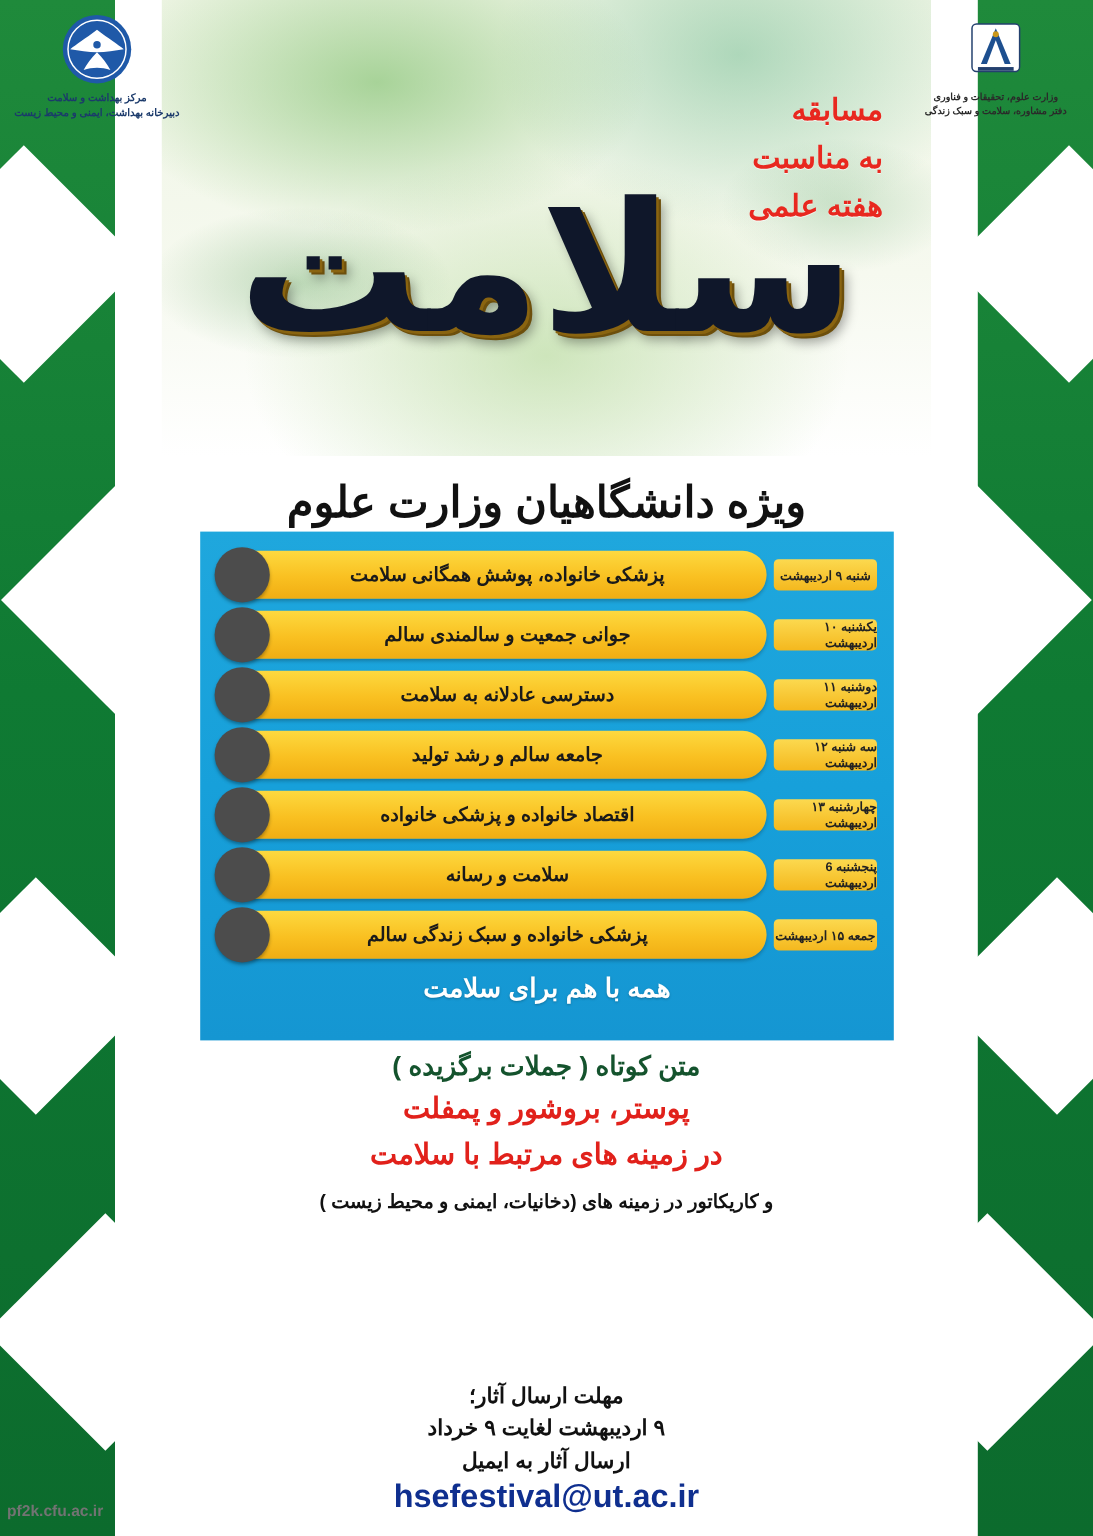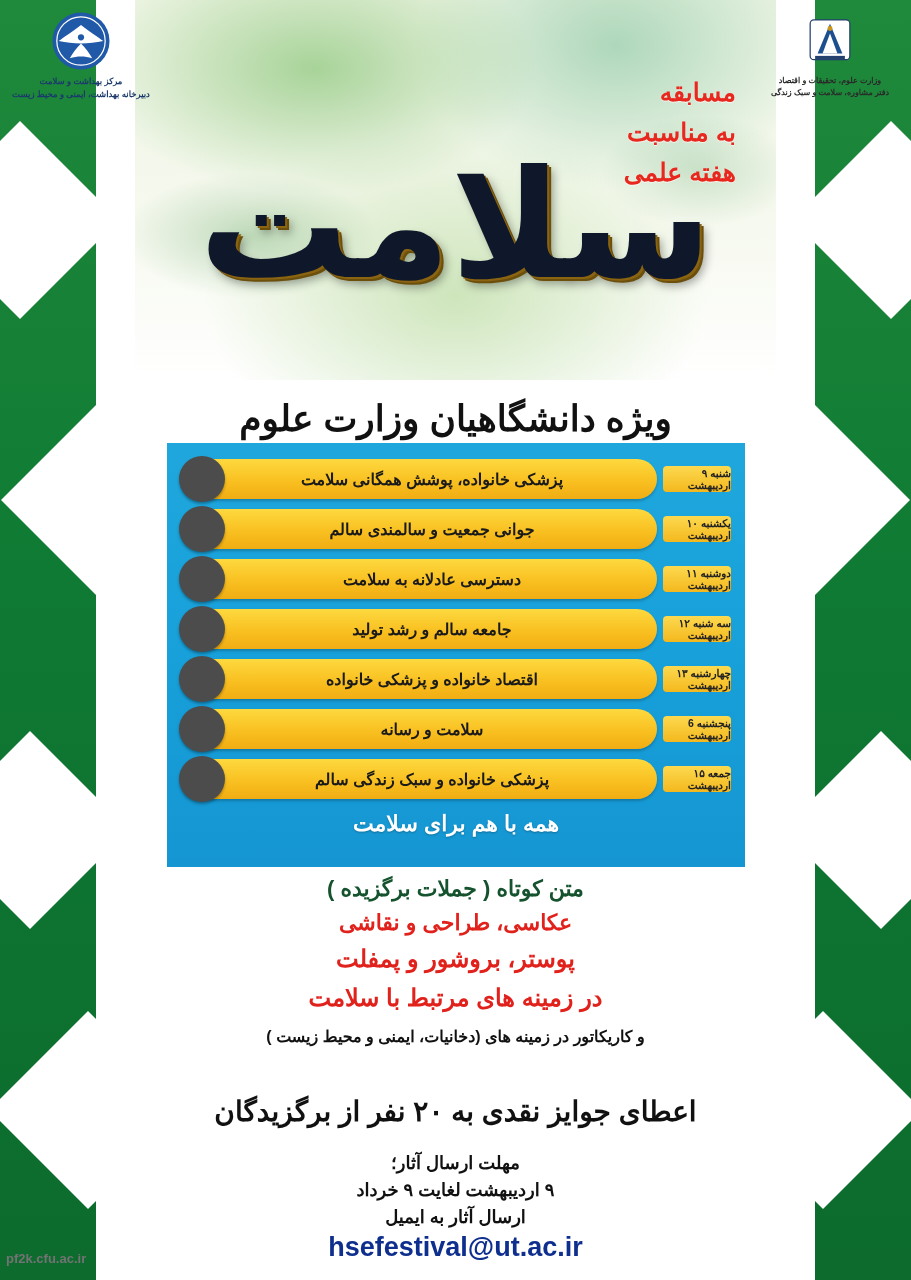--- a/index.html
+++ b/index.html
@@ -173,21 +173,21 @@
   }
   .row {
     position: relative;
     height: 48px;
     margin-bottom: 2px;
     display: flex;
     align-items: center;
     direction: rtl;
   }
   .row-date {
-    width: 68px;
+    width: 86px;
     height: 26px;
     background: linear-gradient(180deg,#fcd94f 0%, #f4b81e 100%);
     border-radius: 4px;
     color: #222;
     font-size: 10.5px;
     font-weight: bold;
     display: flex;
     align-items: center;
     justify-content: center;
     flex: 0 0 auto;
@@ -338,21 +338,21 @@
   </div>
 
   <div class="logo-block logo-right">
     <svg class="logo-mark" viewBox="0 0 100 100">
       <rect x="18" y="16" width="64" height="64" rx="6" fill="#ffffff" stroke="#23406e" stroke-width="2"></rect>
       <path d="M30 70 L50 22 L70 70 Z" fill="#1d4f8f"></path>
       <path d="M38 70 L50 38 L62 70 Z" fill="#ffffff"></path>
       <rect x="26" y="74" width="48" height="5" fill="#23406e"></rect>
       <circle cx="50" cy="30" r="4" fill="#c9971a"></circle>
     </svg>
-    <div class="logo-caption">وزارت علوم، تحقیقات و اقتصاد</div>
+    <div class="logo-caption">وزارت علوم، تحقیقات و فناوری</div>
     <div class="logo-caption">دفتر مشاوره، سلامت و سبک زندگی</div>
   </div>
 
   <div class="subtitle">ویژه دانشگاهیان وزارت علوم</div>
 
   <div class="schedule">
 
     <div class="row">
       <div class="row-date">شنبه ۹ اردیبهشت</div>
       <div class="row-bar">
@@ -407,27 +407,25 @@
         <span>پزشکی خانواده و سبک زندگی سالم</span>
         <div class="row-bullet"></div>
       </div>
     </div>
 
     <div class="schedule-footer">همه با هم برای سلامت</div>
   </div>
 
   <div class="body-lines">
     <div class="l1">متن کوتاه ( جملات برگزیده )</div>
-    <div class="l2">عکاسی، طراحی و نقاشی</div>
     <div class="l3">پوستر، بروشور و پمفلت</div>
     <div class="l4">در زمینه های  مرتبط با سلامت</div>
     <div class="l5">و کاریکاتور در زمینه های  (دخانیات، ایمنی و محیط زیست )</div>
   </div>
 
-  <div class="prize">اعطای جوایز نقدی به ۲۰ نفر از برگزیدگان</div>
 
   <div class="deadline">
     <div>مهلت ارسال آثار؛</div>
     <div>۹ اردیبهشت لغایت ۹ خرداد</div>
     <div>ارسال آثار به ایمیل</div>
   </div>
 
   <div class="email">hsefestival@ut.ac.ir</div>
 
   <div class="watermark">pf2k.cfu.ac.ir</div>

